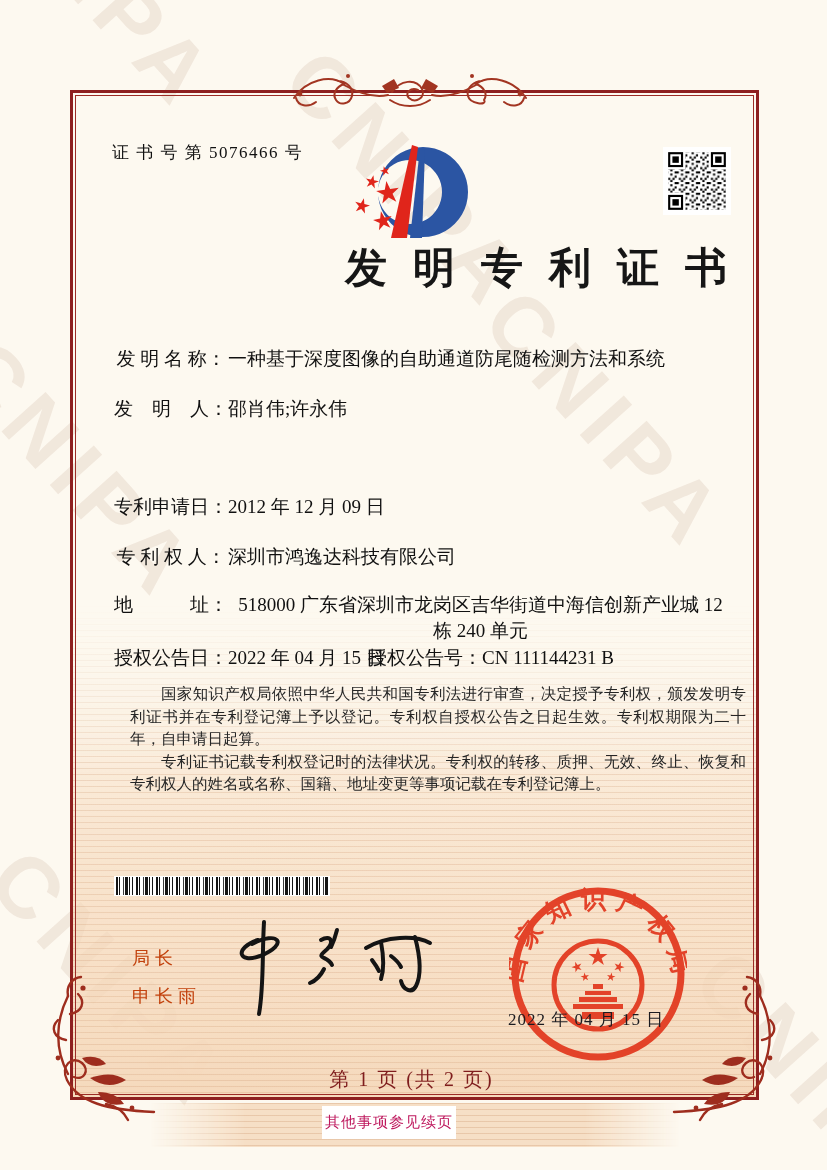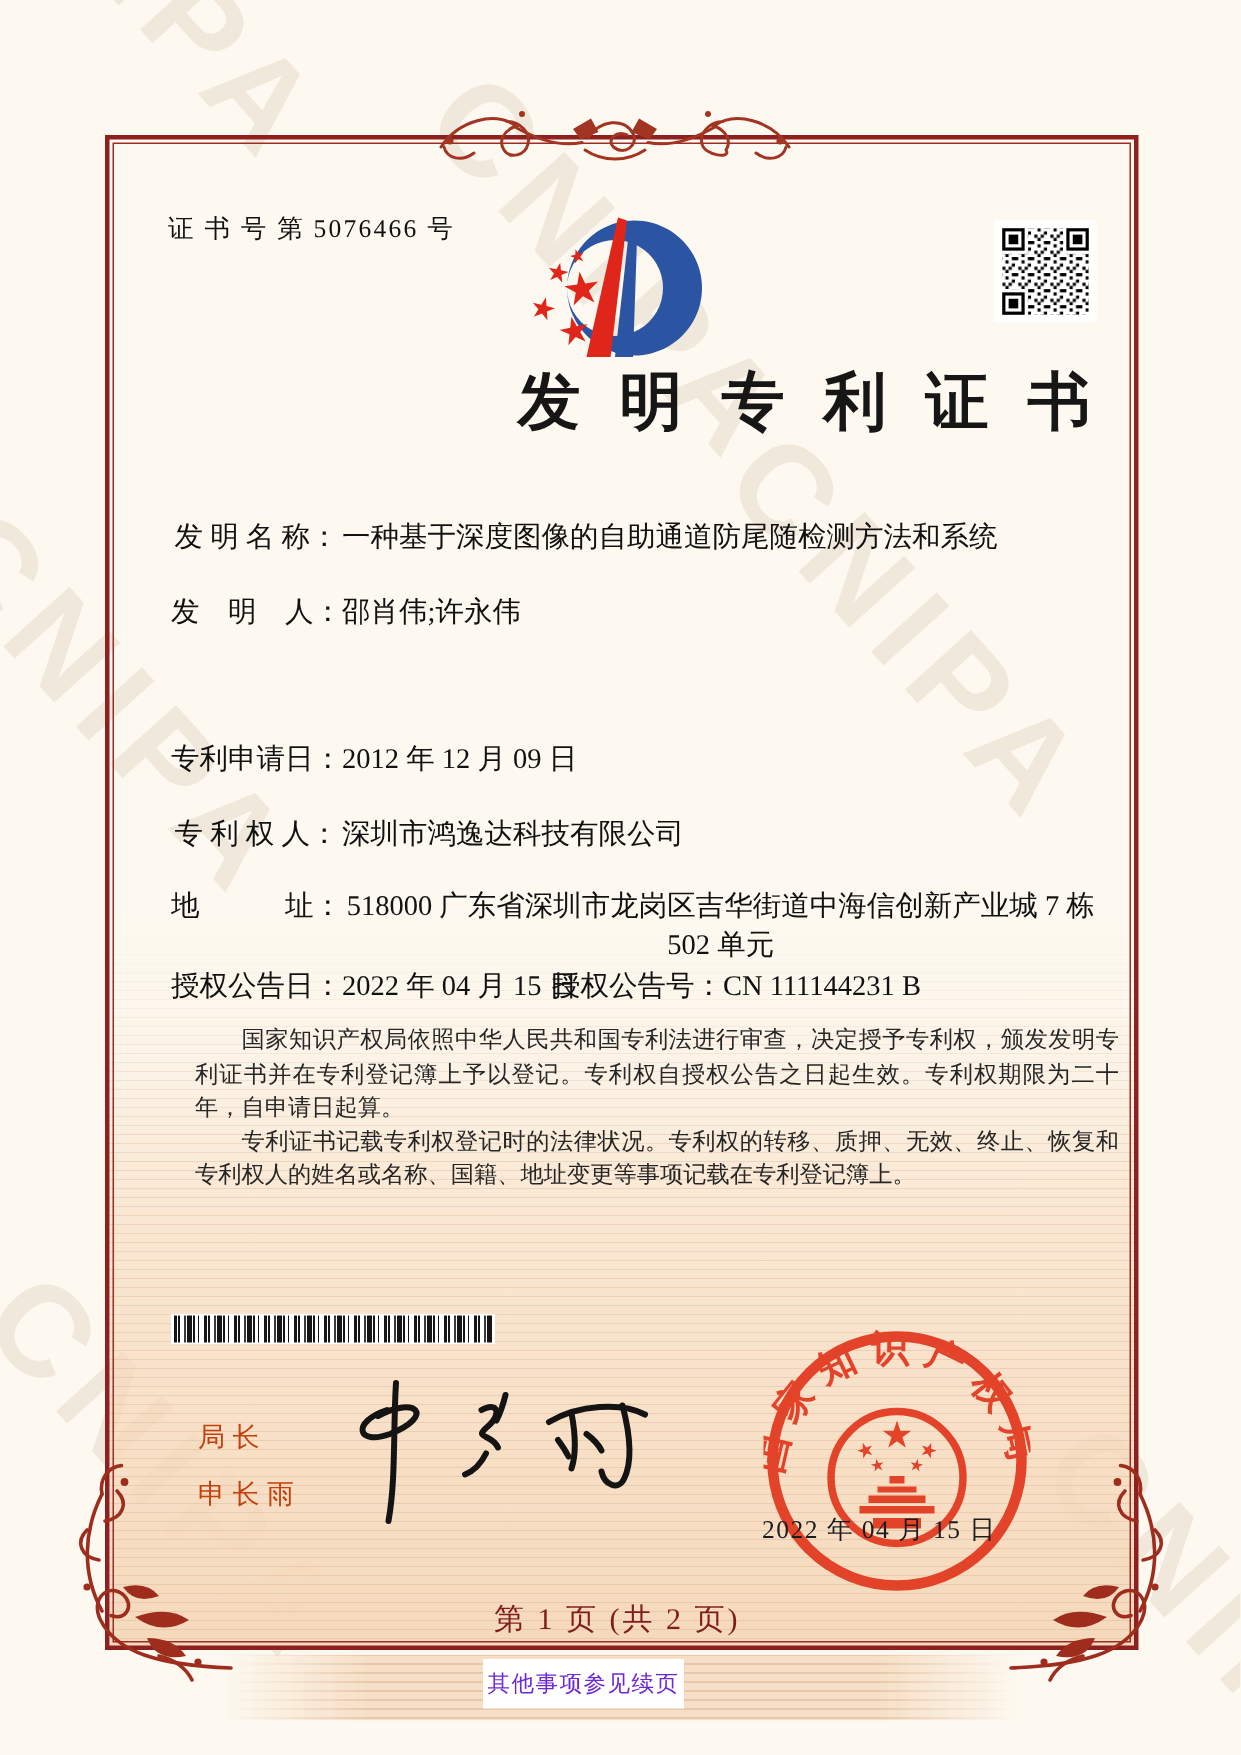--- a/index.html
+++ b/index.html
@@ -72,21 +72,21 @@
 
   
   .seal{position:absolute;left:509px;top:885px;width:178px;height:178px;}
   .seal-date{position:absolute;left:508px;top:1008px;width:170px;font-size:17px;letter-spacing:1px;
              color:#1b1b20;white-space:nowrap;z-index:6;}
 
   
   .page-no{position:absolute;left:70px;top:1066px;width:683px;text-align:center;font-size:20px;
            letter-spacing:2px;color:#7f1d1d;}
   .cont-note{position:absolute;left:322px;top:1106px;width:134px;background:#fff;padding:7px 0;
-             text-align:center;font-size:15px;letter-spacing:1px;color:#6d28d9;}
+             text-align:center;font-size:15px;letter-spacing:1px;color:#be185d;}
 </style>
 </head>
 <body>
 
 <div class="page">
 
   <span class="wm" style="left:-60px;top:-70px;">CNIPA</span>
   <span class="wm" style="left:250px;top:130px;">CNIPA</span>
   <span class="wm" style="left:450px;top:370px;">CNIPA</span>
   <span class="wm" style="left:-80px;top:420px;">CNIPA</span>
@@ -213,21 +213,21 @@
   <div class="row" style="top:396px;">
     <span class="lab">发　明　人：</span><span class="val">邵肖伟;许永伟</span>
   </div>
   <div class="row" style="top:494px;">
     <span class="lab">专利申请日：</span><span class="val">2012 年 12 月 09 日</span>
   </div>
   <div class="row" style="top:544px;">
     <span class="lab">专 利 权 人：</span><span class="val">深圳市鸿逸达科技有限公司</span>
   </div>
   <div class="row" style="top:592px;">
-    <span class="lab">地　　　址：</span><span class="val wrap">518000 广东省深圳市龙岗区吉华街道中海信创新产业城 7 栋 502 单元</span>
+    <span class="lab">地　　　址：</span><span class="val wrap">518000 广东省深圳市龙岗区吉华街道中海信创新产业城 12 栋 240 单元</span>
   </div>
   <div class="row" style="top:645px;">
     <span class="lab">授权公告日：</span><span class="val gap">2022 年 04 月 15 日</span><span class="lab">授权公告号：</span><span class="val">CN 111144231 B</span>
   </div>
 
   <div class="legal">
     <p>国家知识产权局依照中华人民共和国专利法进行审查，决定授予专利权，颁发发明专利证书并在专利登记簿上予以登记。专利权自授权公告之日起生效。专利权期限为二十年，自申请日起算。</p>
     <p>专利证书记载专利权登记时的法律状况。专利权的转移、质押、无效、终止、恢复和专利权人的姓名或名称、国籍、地址变更等事项记载在专利登记簿上。</p>
   </div>
 

